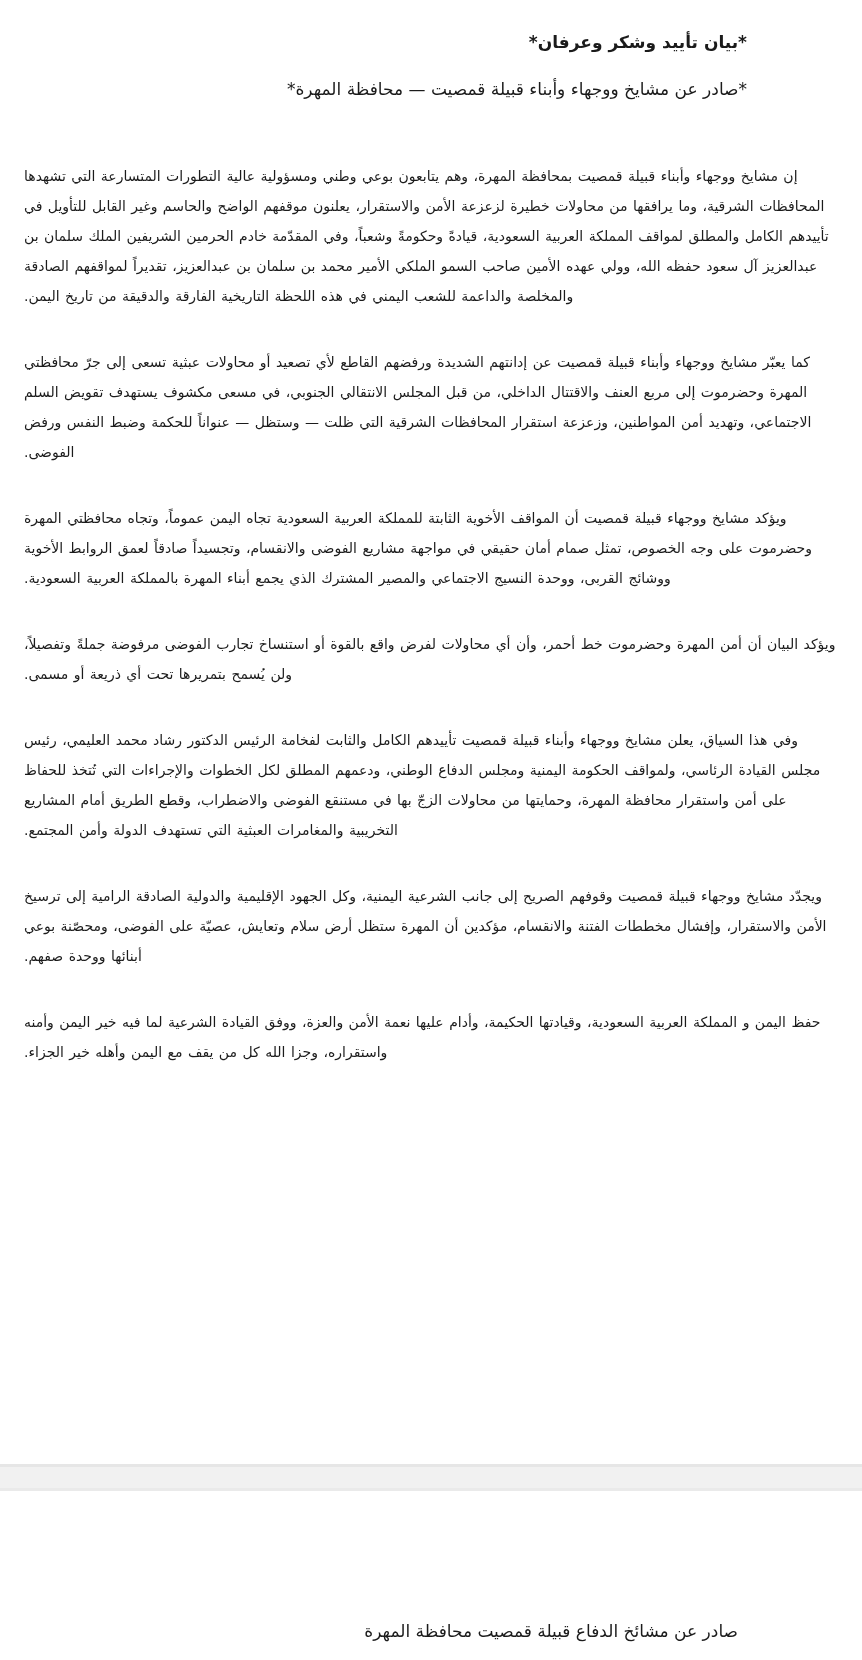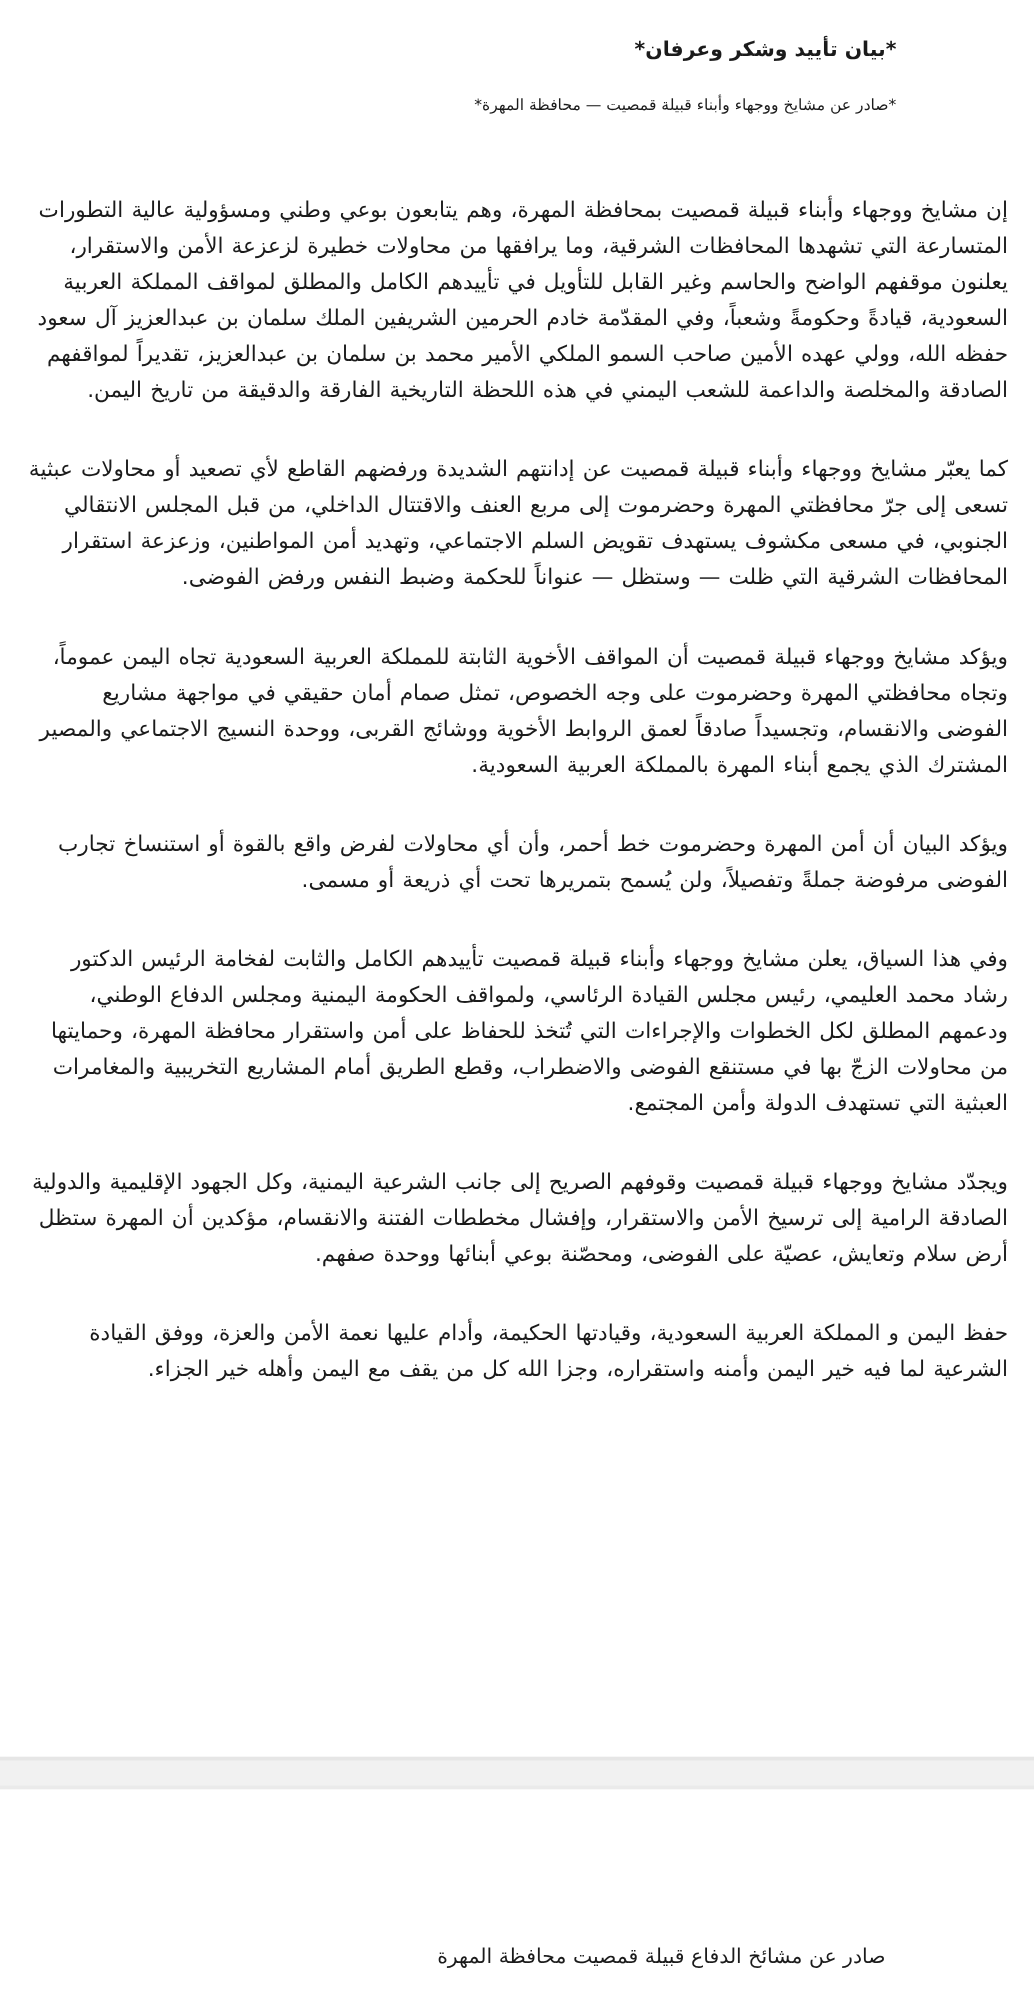--- a/index.html
+++ b/index.html
@@ -24,32 +24,32 @@
   .doc-title {
     margin: 30px 115px 0 20px;
     text-align: right;
     font-size: 17px;
     line-height: 24px;
     font-weight: bold;
   }
   .doc-subtitle {
     margin: 23px 115px 0 20px;
     text-align: right;
-    font-size: 13px;
+    font-size: 17px;
     line-height: 24px;
     font-weight: normal;
   }
   .doc-content {
     margin-top: 60px;
     padding: 0 22px 0 24px;
   }
   .doc-paragraph {
-    font-size: 18px;
+    font-size: 14px;
     line-height: 30px;
-    text-align: right;
+    text-align: left;
     margin: 0 0 36px 0;
     word-spacing: 1px;
   }
   .separator-band {
     position: absolute;
     left: 0;
     top: 1434px;
     width: 100%;
     height: 21px;
     background: #f1f1f1;

